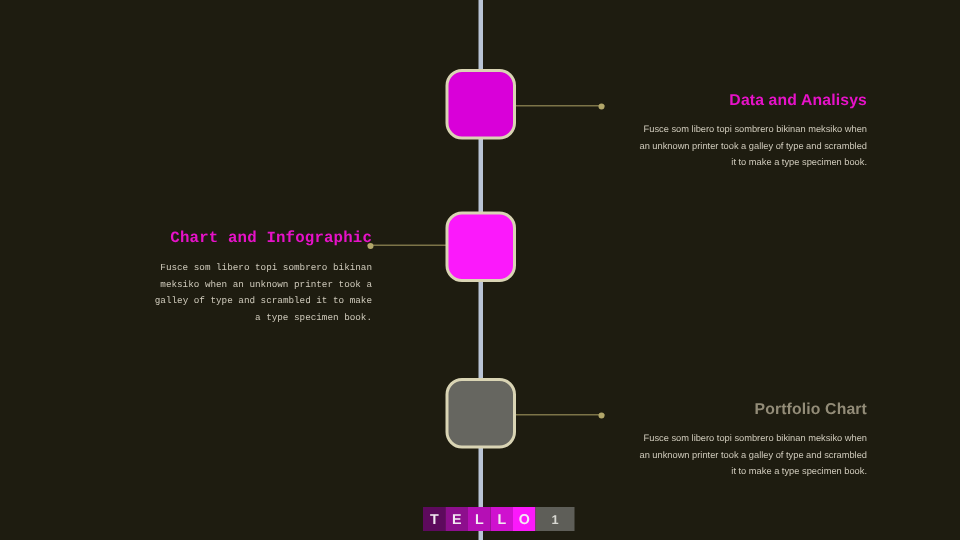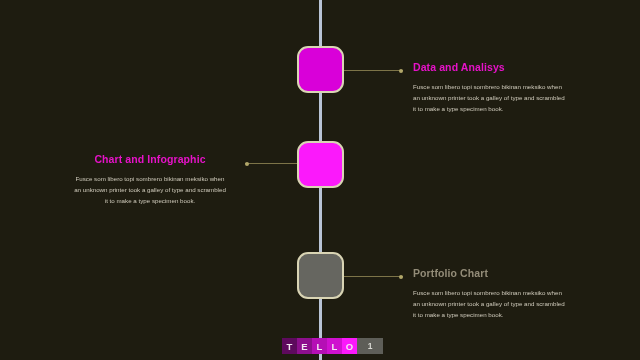--- a/index.html
+++ b/index.html
@@ -65,22 +65,22 @@
 
   .conn-1 { top: 70px;  }
   .conn-2 { top: 163px; }
   .conn-3 { top: 276px; }
 
   
   .block {
     position: absolute;
     width: 152px;
   }
-  .block.right { left: 413px; text-align: left; }
-  .block.left  { left: 74px;  text-align: center; }
+  .block.right { left: 426px; text-align: right; }
+  .block.left  { left: 96px;  text-align: right; font-family: Liberation Mono, monospace; }
 
   .block-1 { top: 62px;  }
   .block-2 { top: 154px; }
   .block-3 { top: 268px; }
 
   .heading {
     font-size: 10.5px;
     font-weight: bold;
     letter-spacing: 0.1px;
     margin: 0 0 7px 0;

